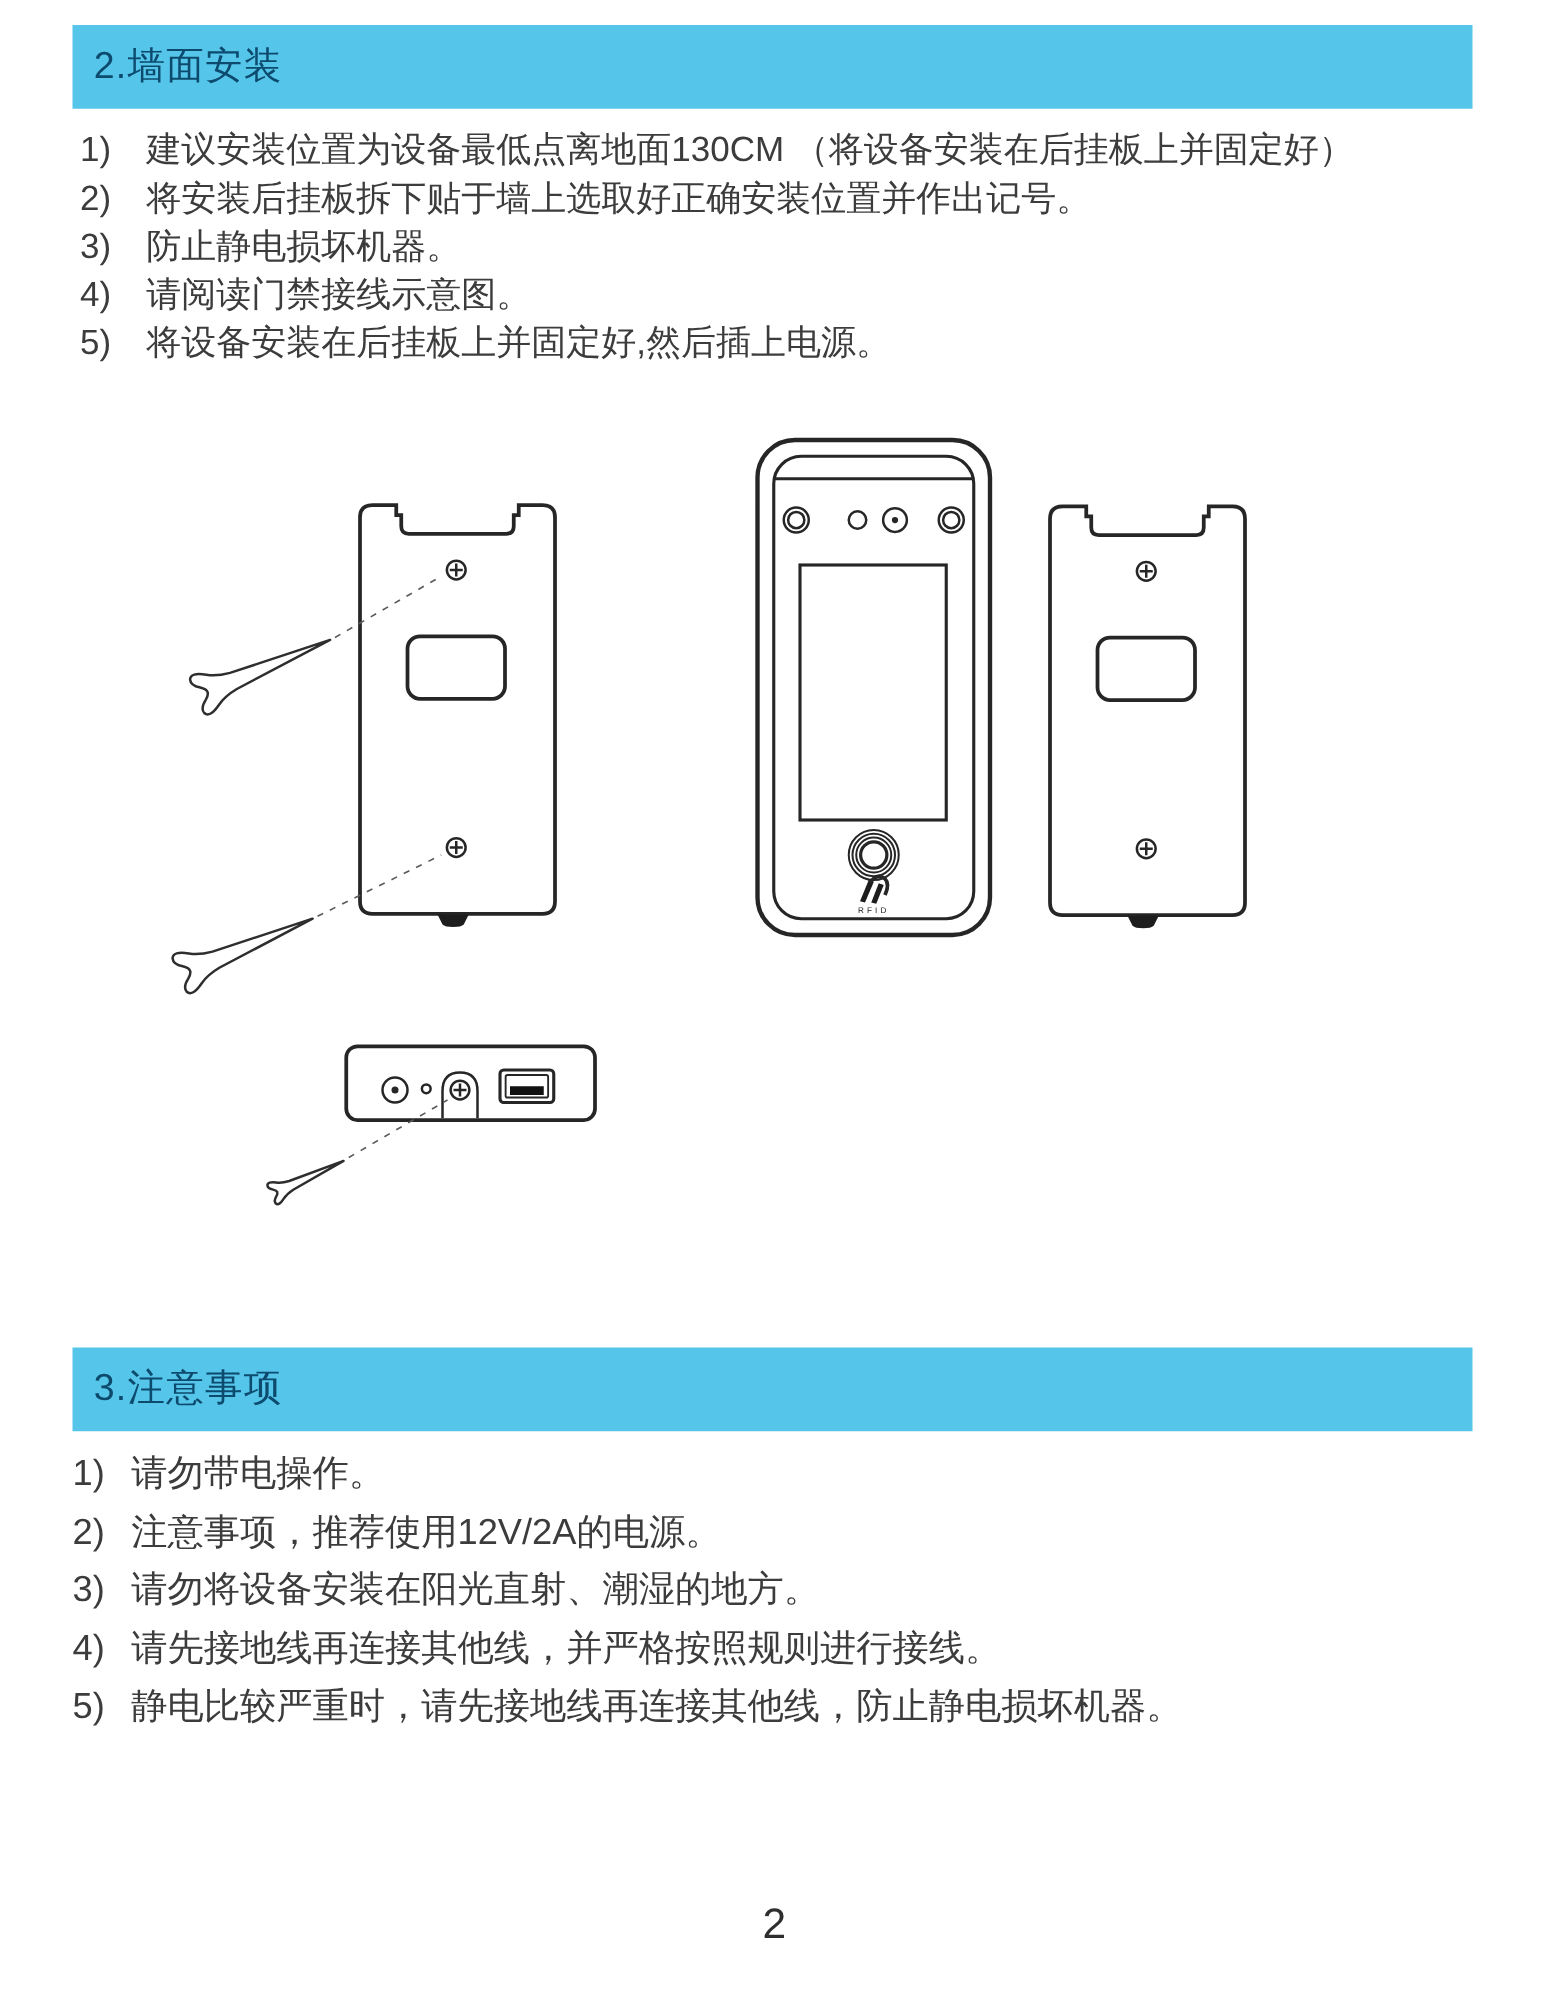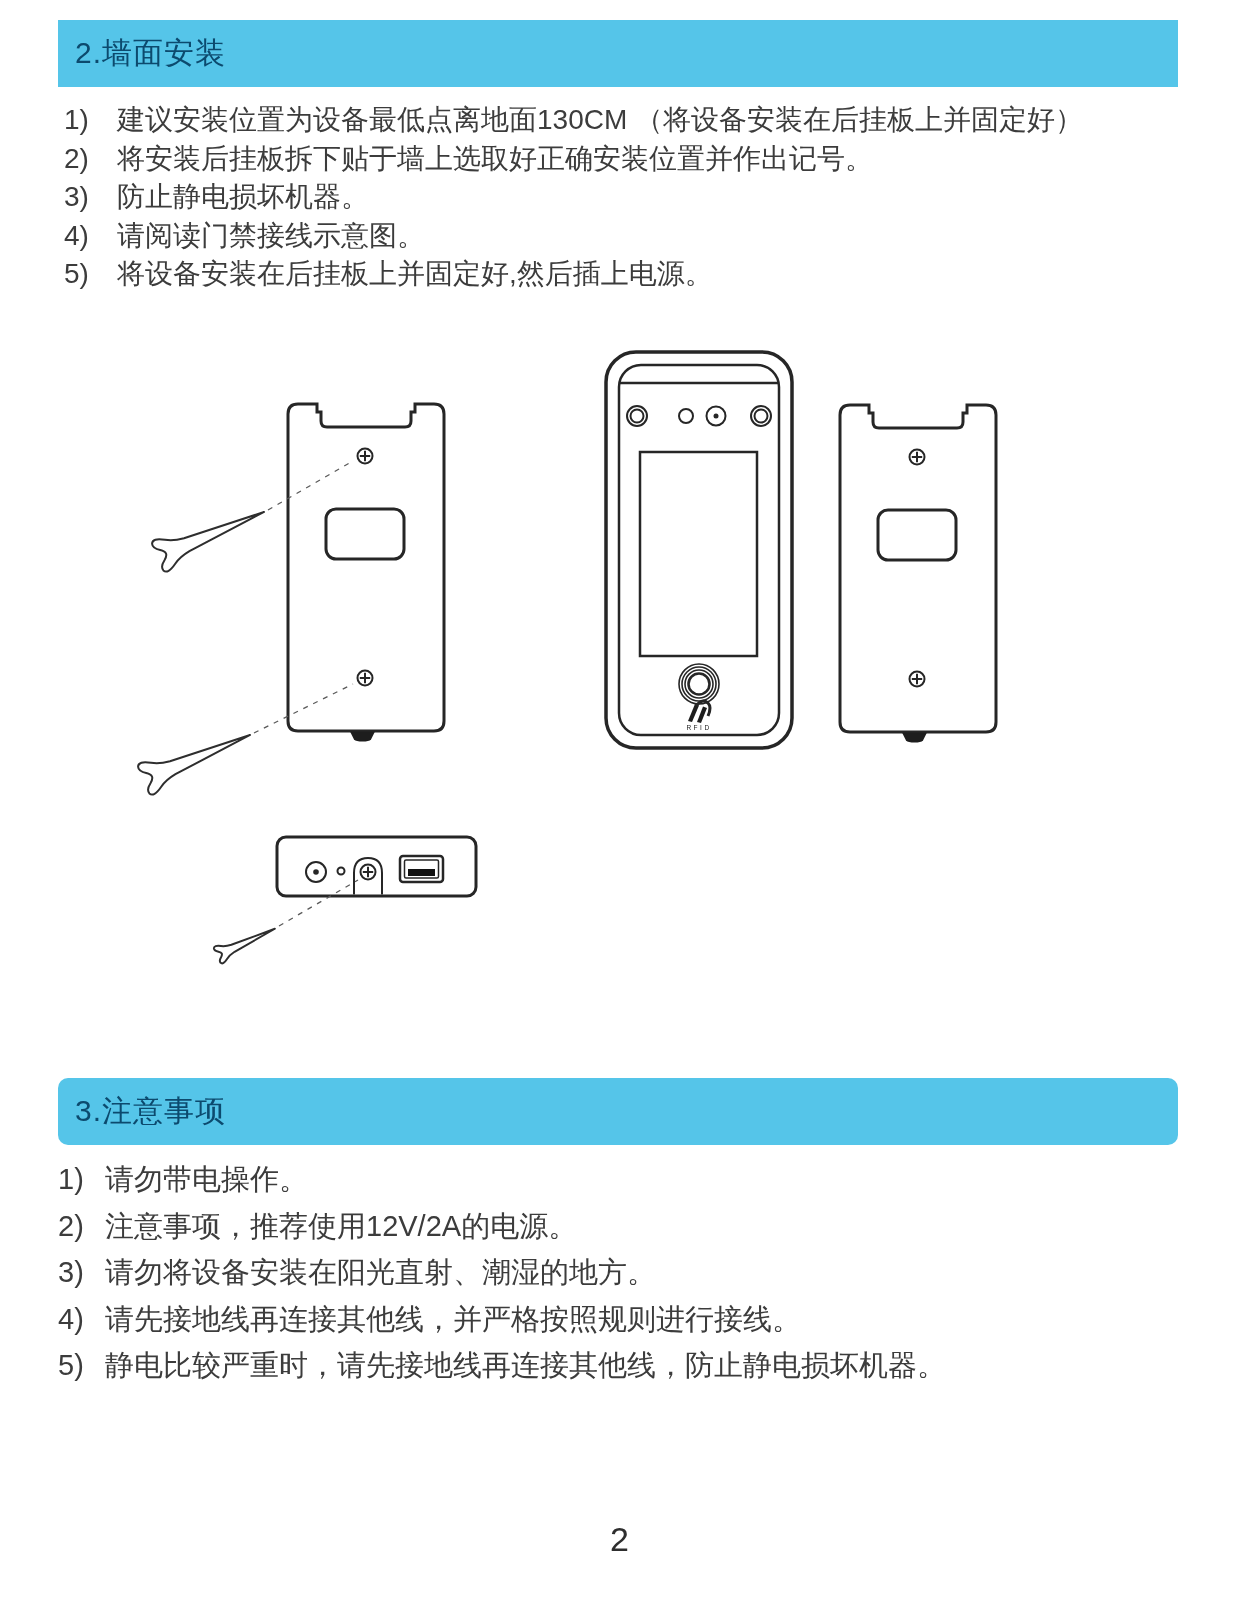--- a/index.html
+++ b/index.html
@@ -8,21 +8,21 @@
     background:#ffffff; overflow:hidden;
     font-family:"Liberation Sans", sans-serif;
   }
   .banner {
     position:absolute; left:58px; width:1120px; height:67px;
     background:#55C5E9; color:#0c4a6e; box-sizing:border-box;
     font-size:30px; line-height:65px; padding-left:17px;
     font-weight:400; letter-spacing:1px;
   }
   #banner-install { top:20px; }
-  #banner-notes   { top:1078px;border-radius:10px; }
+  #banner-notes   { top:1078px; }
   .list { position:absolute; color:#3C3C3C; font-weight:300; }
   #steps { top:101px; left:64px; width:1118px; font-size:28px; }
   #steps .item { display:flex; line-height:38.5px; }
   #steps .num  { flex:0 0 53px; }
   #notes { top:1156px; left:58px; width:1122px; font-size:29px; }
   #notes .item { display:flex; line-height:46.5px; }
   #notes .num  { flex:0 0 47px; }
   .item .txt { flex:1 1 auto; }
   .pageno {
     position:absolute; top:1520px; left:0; width:100%;

